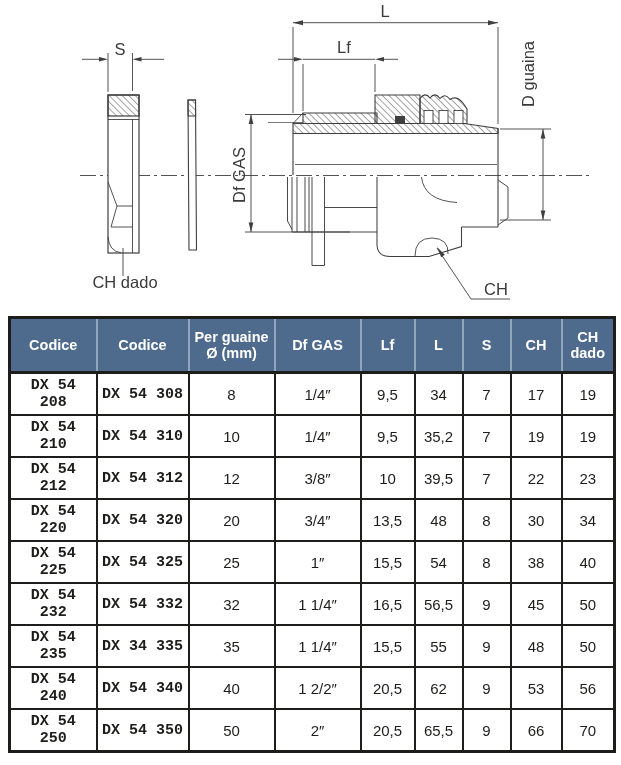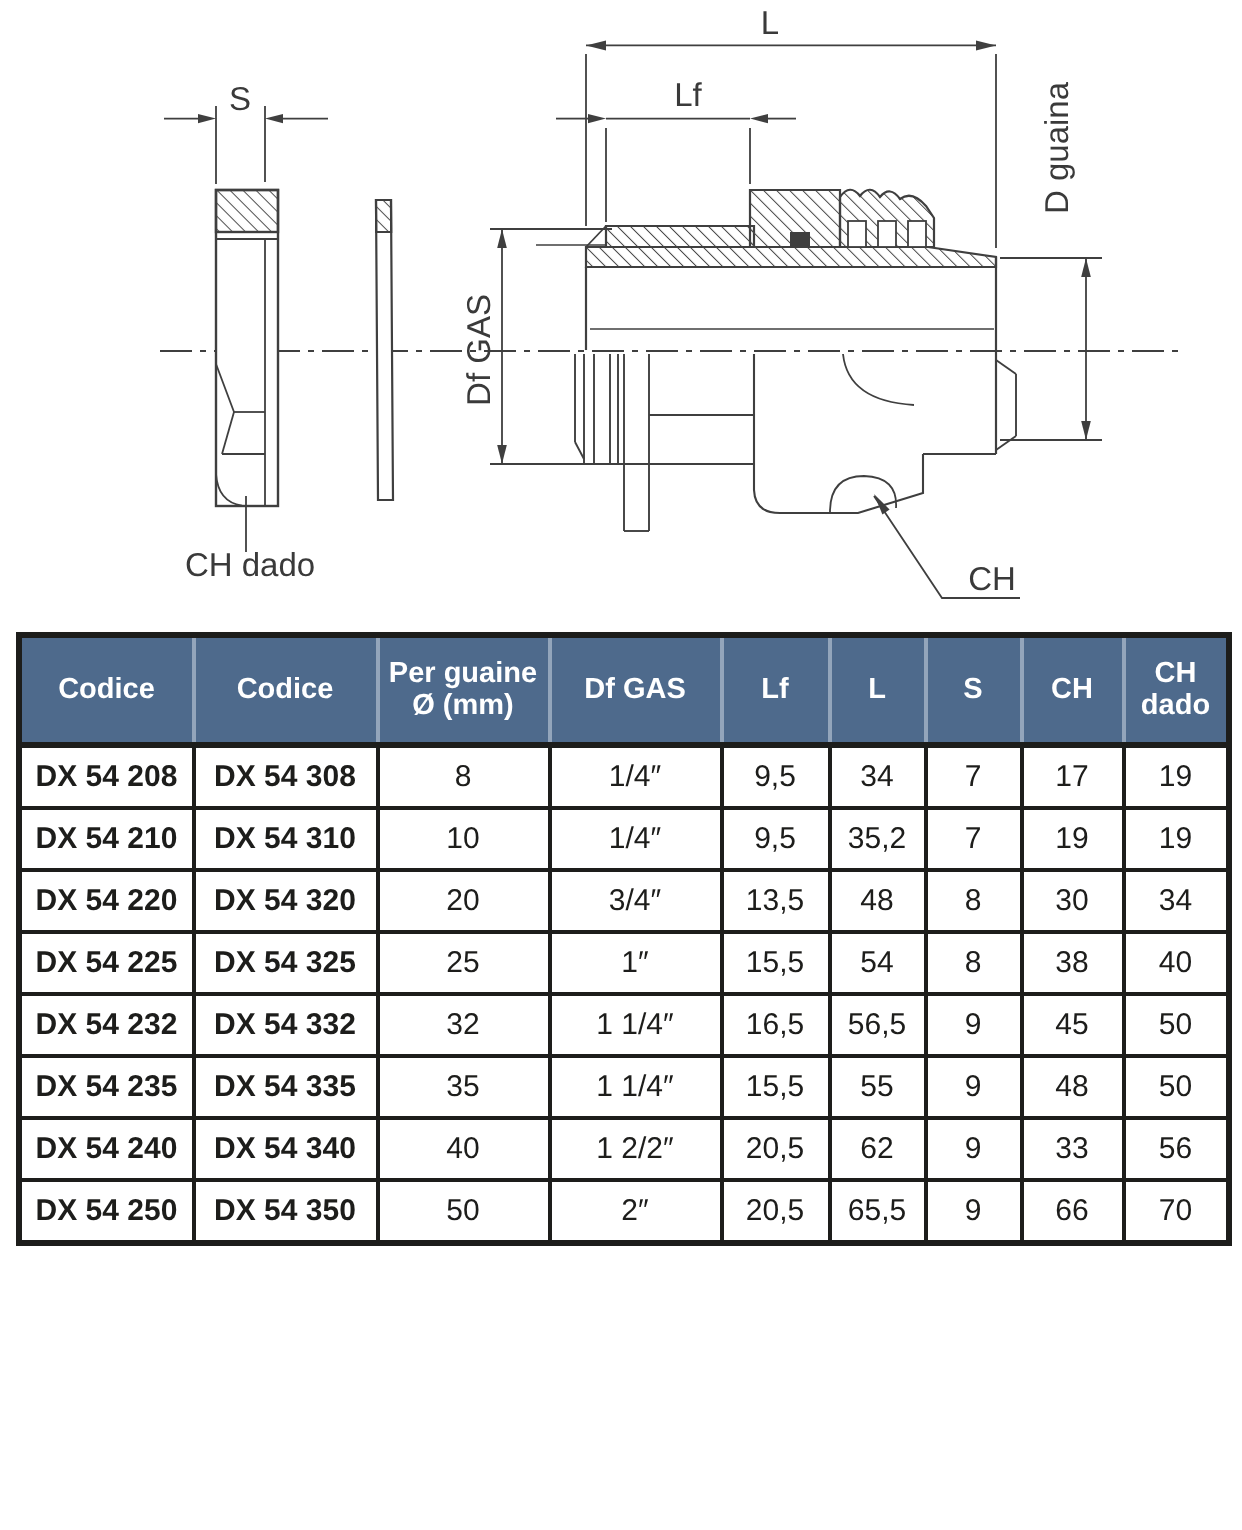--- a/index.html
+++ b/index.html
@@ -21,21 +21,21 @@
     font-weight:bold;font-size:14.5px;line-height:1.12;
     white-space:pre-line;text-align:center;vertical-align:middle;
     height:48px;padding:2px 1px;
     border-bottom:3px solid #1d1d1b;border-left:2px solid #93a5bb;
   }
   table.dims th:first-child{border-left:none;}
   table.dims td{
     border:2px solid #1d1d1b;text-align:center;vertical-align:middle;
     font-size:15px;color:#1d1d1b;padding:3px 2px;height:23px;
   }
-  table.dims td.code{font-weight:bold;}
+  table.dims td.code{font-weight:bold;font-family:Liberation Mono, monospace;}
   col.c1{width:87px}col.c2{width:92px}col.c3{width:86px}col.c4{width:86px}
   col.c5{width:54px}col.c6{width:48px}col.c7{width:48px}col.c8{width:51px}col.c9{width:53px}
 </style>
 </head>
 <body>
 
 <div class="drawing">
 <svg width="621" height="316" viewBox="0 0 621 316">
   <defs>
     <pattern id="hatch" patternUnits="userSpaceOnUse" width="4.6" height="4.6" patternTransform="rotate(-45)">
@@ -220,20 +220,31 @@
         <td class="code">DX 54 310</td>
         <td class="num">10</td>
         <td class="num">1/4″</td>
         <td class="num">9,5</td>
         <td class="num">35,2</td>
         <td class="num">7</td>
         <td class="num">19</td>
         <td class="num">19</td>
       </tr>
       <tr>
+        <td class="code">DX 54 212</td>
+        <td class="code">DX 54 312</td>
+        <td class="num">12</td>
+        <td class="num">3/8″</td>
+        <td class="num">10</td>
+        <td class="num">39,5</td>
+        <td class="num">7</td>
+        <td class="num">22</td>
+        <td class="num">23</td>
+      </tr>
+      <tr>
         <td class="code">DX 54 220</td>
         <td class="code">DX 54 320</td>
         <td class="num">20</td>
         <td class="num">3/4″</td>
         <td class="num">13,5</td>
         <td class="num">48</td>
         <td class="num">8</td>
         <td class="num">30</td>
         <td class="num">34</td>
       </tr>
@@ -254,38 +265,38 @@
         <td class="num">32</td>
         <td class="num">1 1/4″</td>
         <td class="num">16,5</td>
         <td class="num">56,5</td>
         <td class="num">9</td>
         <td class="num">45</td>
         <td class="num">50</td>
       </tr>
       <tr>
         <td class="code">DX 54 235</td>
-        <td class="code">DX 54 335</td>
+        <td class="code">DX 34 335</td>
         <td class="num">35</td>
         <td class="num">1 1/4″</td>
         <td class="num">15,5</td>
         <td class="num">55</td>
         <td class="num">9</td>
         <td class="num">48</td>
         <td class="num">50</td>
       </tr>
       <tr>
         <td class="code">DX 54 240</td>
         <td class="code">DX 54 340</td>
         <td class="num">40</td>
         <td class="num">1 2/2″</td>
         <td class="num">20,5</td>
         <td class="num">62</td>
         <td class="num">9</td>
-        <td class="num">33</td>
+        <td class="num">53</td>
         <td class="num">56</td>
       </tr>
       <tr>
         <td class="code">DX 54 250</td>
         <td class="code">DX 54 350</td>
         <td class="num">50</td>
         <td class="num">2″</td>
         <td class="num">20,5</td>
         <td class="num">65,5</td>
         <td class="num">9</td>

